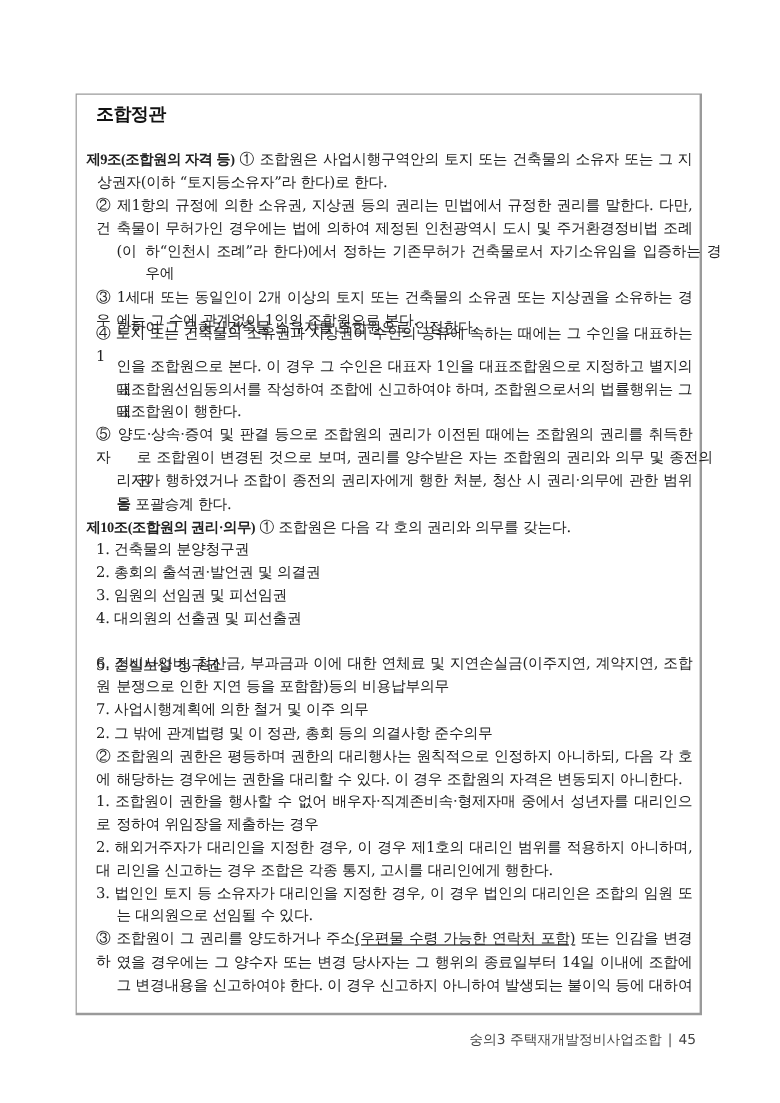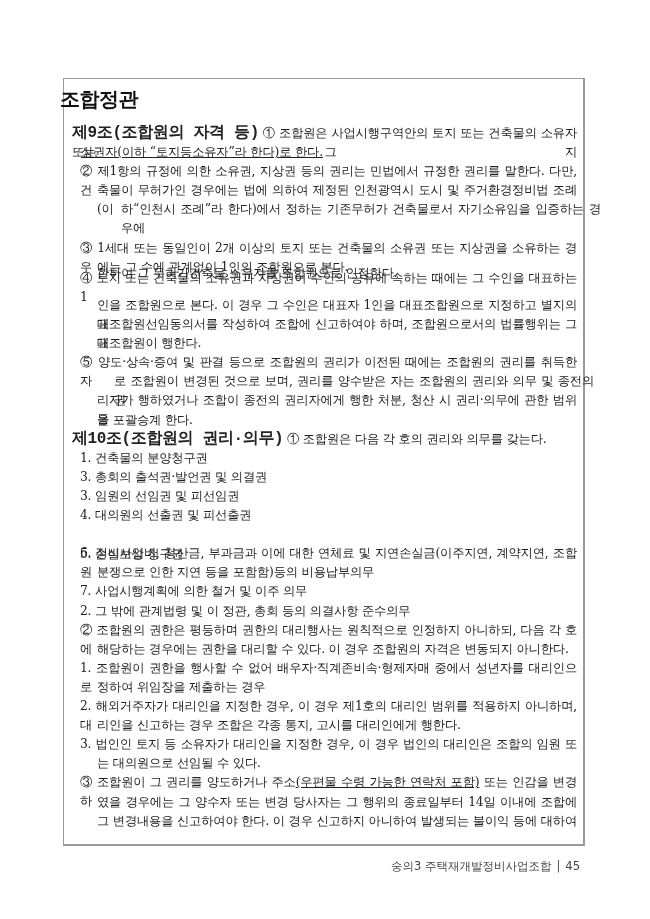--- a/index.html
+++ b/index.html
@@ -1,58 +1,58 @@
 <!DOCTYPE html>
 <html><head>
 <meta charset="utf-8">
 <style>
   html, body { margin:0; padding:0; background:#ffffff; }
   body { width:650px; height:919px; position:relative; overflow:hidden;
          font-family:"DejaVu Serif", "Liberation Serif", serif; color:#222; }
   .box { position:absolute; left:63px; top:78px; width:522px; height:768px;
          border:2px solid #9a9a9a; border-left-width:1px; border-top-width:1px;
          box-sizing:border-box; }
-  .title { position:absolute; left:60px; top:86px; font-family:"DejaVu Sans", "Liberation Sans", sans-serif;
-           font-size:20px; font-weight:bold; color:#111; letter-spacing:-0.5px; }
+  .title { position:absolute; left:80px; top:86px; font-family:"DejaVu Sans", "Liberation Sans", sans-serif;
+           font-size:15px; font-weight:bold; color:#111; letter-spacing:-0.5px; }
   .lines { position:absolute; left:0; top:124px; width:650px; }
   .ln { position:absolute; height:19px; line-height:19px; font-size:12.3px; white-space:nowrap;
         letter-spacing:-0.2px; color:#222; }
   .ln.just { text-align:justify; text-align-last:justify; }
-  .b { font-family:Liberation Mono, monospace; font-weight:bold; font-size:16px; letter-spacing:-0.4px; }
+  .b { font-family:Liberation Serif, serif; font-weight:bold; font-size:12px; letter-spacing:-0.4px; }
   .u { text-decoration:underline; }
   .footer { position:absolute; left:0; width:580px; top:859px; text-align:right;
             font-family:"DejaVu Sans", "Liberation Sans", sans-serif; font-size:11.5px; color:#444; }
   .footer .sep { margin:0 5px; color:#555; }
 </style>
 </head>
 <body>
 
 <div class="box"></div>
 <div class="title">조합정관</div>
 
 <div class="lines" id="lines">
     <div class="ln just" style="left: 72px; top: 0px; width: 505px; white-space: normal;"><span class="b">제9조(조합원의 자격 등)</span><span> ① 조합원은 사업시행구역안의 토지 또는 건축물의 소유자 또는 그 지</span></div>
-    <div class="ln" style="left: 81px; top: 19.1px; text-decoration: underline;"><span>상권자(이하 “토지등소유자”라 한다)로 한다.</span></div>
+    <div class="ln" style="left: 81px; top: 19.1px;"><span>상권자(이하 “토지등소유자”라 한다)로 한다.</span></div>
     <div class="ln just" style="left: 80px; top: 38.2px; width: 497px; white-space: normal;"><span>② 제1항의 규정에 의한 소유권, 지상권 등의 권리는 민법에서 규정한 권리를 말한다. 다만, 건</span></div>
     <div class="ln just" style="left: 97px; top: 57.3px; width: 480px; white-space: normal;"><span>축물이 무허가인 경우에는 법에 의하여 제정된 인천광역시 도시 및 주거환경정비법 조례(이</span></div>
     <div class="ln just" style="left: 97px; top: 76.4px; width: 480px; white-space: normal; margin-left: 24px;"><span>하“인천시 조례”라 한다)에서 정하는 기존무허가 건축물로서 자기소유임을 입증하는 경우에</span></div>
     <div class="ln" style="left: 97px; top: 95.5px; margin-top: 44px;"><span>한하여 그 무허가건축물 소유자를 조합원으로 인정한다.</span></div>
     <div class="ln just" style="left: 80px; top: 114.6px; width: 497px; white-space: normal;"><span>③ 1세대 또는 동일인이 2개 이상의 토지 또는 건축물의 소유권 또는 지상권을 소유하는 경우</span></div>
     <div class="ln" style="left: 97px; top: 133.7px;"><span>에는 그 수에 관계없이 1인의 조합원으로 본다.</span></div>
     <div class="ln just" style="left: 80px; top: 145px; width: 497px; white-space: normal;"><span>④ 토지 또는 건축물의 소유권과 지상권이 수인의 공유에 속하는 때에는 그 수인을 대표하는 1</span></div>
     <div class="ln just" style="left: 97px; top: 171.9px; width: 480px; white-space: normal;"><span>인을 조합원으로 본다. 이 경우 그 수인은 대표자 1인을 대표조합원으로 지정하고 별지의 대</span></div>
     <div class="ln just" style="left: 97px; top: 191px; width: 480px; white-space: normal;"><span>표조합원선임동의서를 작성하여 조합에 신고하여야 하며, 조합원으로서의 법률행위는 그 대</span></div>
     <div class="ln" style="left: 97px; top: 210.1px; text-align: right;"><span>표조합원이 행한다.</span></div>
     <div class="ln just" style="left: 80px; top: 229.2px; width: 497px; white-space: normal;"><span>⑤ 양도·상속·증여 및 판결 등으로 조합원의 권리가 이전된 때에는 조합원의 권리를 취득한 자</span></div>
     <div class="ln just" style="left: 114px; top: 248.3px; width: 480px; white-space: normal;"><span>로 조합원이 변경된 것으로 보며, 권리를 양수받은 자는 조합원의 권리와 의무 및 종전의 권</span></div>
     <div class="ln just" style="left: 97px; top: 267.4px; width: 480px; white-space: normal;"><span>리자가 행하였거나 조합이 종전의 권리자에게 행한 처분, 청산 시 권리·의무에 관한 범위 등</span></div>
     <div class="ln" style="left: 97px; top: 286.5px;"><span>을 포괄승계 한다.</span></div>
     <div class="ln" style="left: 72px; top: 305.6px;"><span class="b">제10조(조합원의 권리·의무)</span><span> ① 조합원은 다음 각 호의 권리와 의무를 갖는다.</span></div>
     <div class="ln" style="left: 80px; top: 324.7px;"><span>1. 건축물의 분양청구권</span></div>
-    <div class="ln" style="left: 80px; top: 343.8px;"><span>3. 총회의 출석권·발언권 및 의결권</span></div>
+    <div class="ln" style="left: 80px; top: 343.8px;"><span>2. 총회의 출석권·발언권 및 의결권</span></div>
     <div class="ln" style="left: 80px; top: 362.9px;"><span>3. 임원의 선임권 및 피선임권</span></div>
     <div class="ln" style="left: 80px; top: 382px;"><span>4. 대의원의 선출권 및 피선출권</span></div>
     <div class="ln" style="left: 80px; top: 401.1px; margin-top: 20px;"><span>5. 손실보상 청구권</span></div>
     <div class="ln just" style="left: 80px; top: 420.2px; width: 497px; white-space: normal;"><span>6. 정비사업비, 청산금, 부과금과 이에 대한 연체료 및 지연손실금(이주지연, 계약지연, 조합원</span></div>
     <div class="ln" style="left: 97px; top: 439.3px;"><span>분쟁으로 인한 지연 등을 포함함)등의 비용납부의무</span></div>
     <div class="ln" style="left: 80px; top: 458.4px;"><span>7. 사업시행계획에 의한 철거 및 이주 의무</span></div>
     <div class="ln" style="left: 80px; top: 477.5px;"><span>2. 그 밖에 관계법령 및 이 정관, 총회 등의 의결사항 준수의무</span></div>
     <div class="ln just" style="left: 80px; top: 496.6px; width: 497px; white-space: normal;"><span>② 조합원의 권한은 평등하며 권한의 대리행사는 원칙적으로 인정하지 아니하되, 다음 각 호에</span></div>
     <div class="ln" style="left: 97px; top: 515.7px;"><span>해당하는 경우에는 권한을 대리할 수 있다. 이 경우 조합원의 자격은 변동되지 아니한다.</span></div>
     <div class="ln just" style="left: 80px; top: 534.8px; width: 497px; white-space: normal;"><span>1. 조합원이 권한을 행사할 수 없어 배우자·직계존비속·형제자매 중에서 성년자를 대리인으로</span></div>

